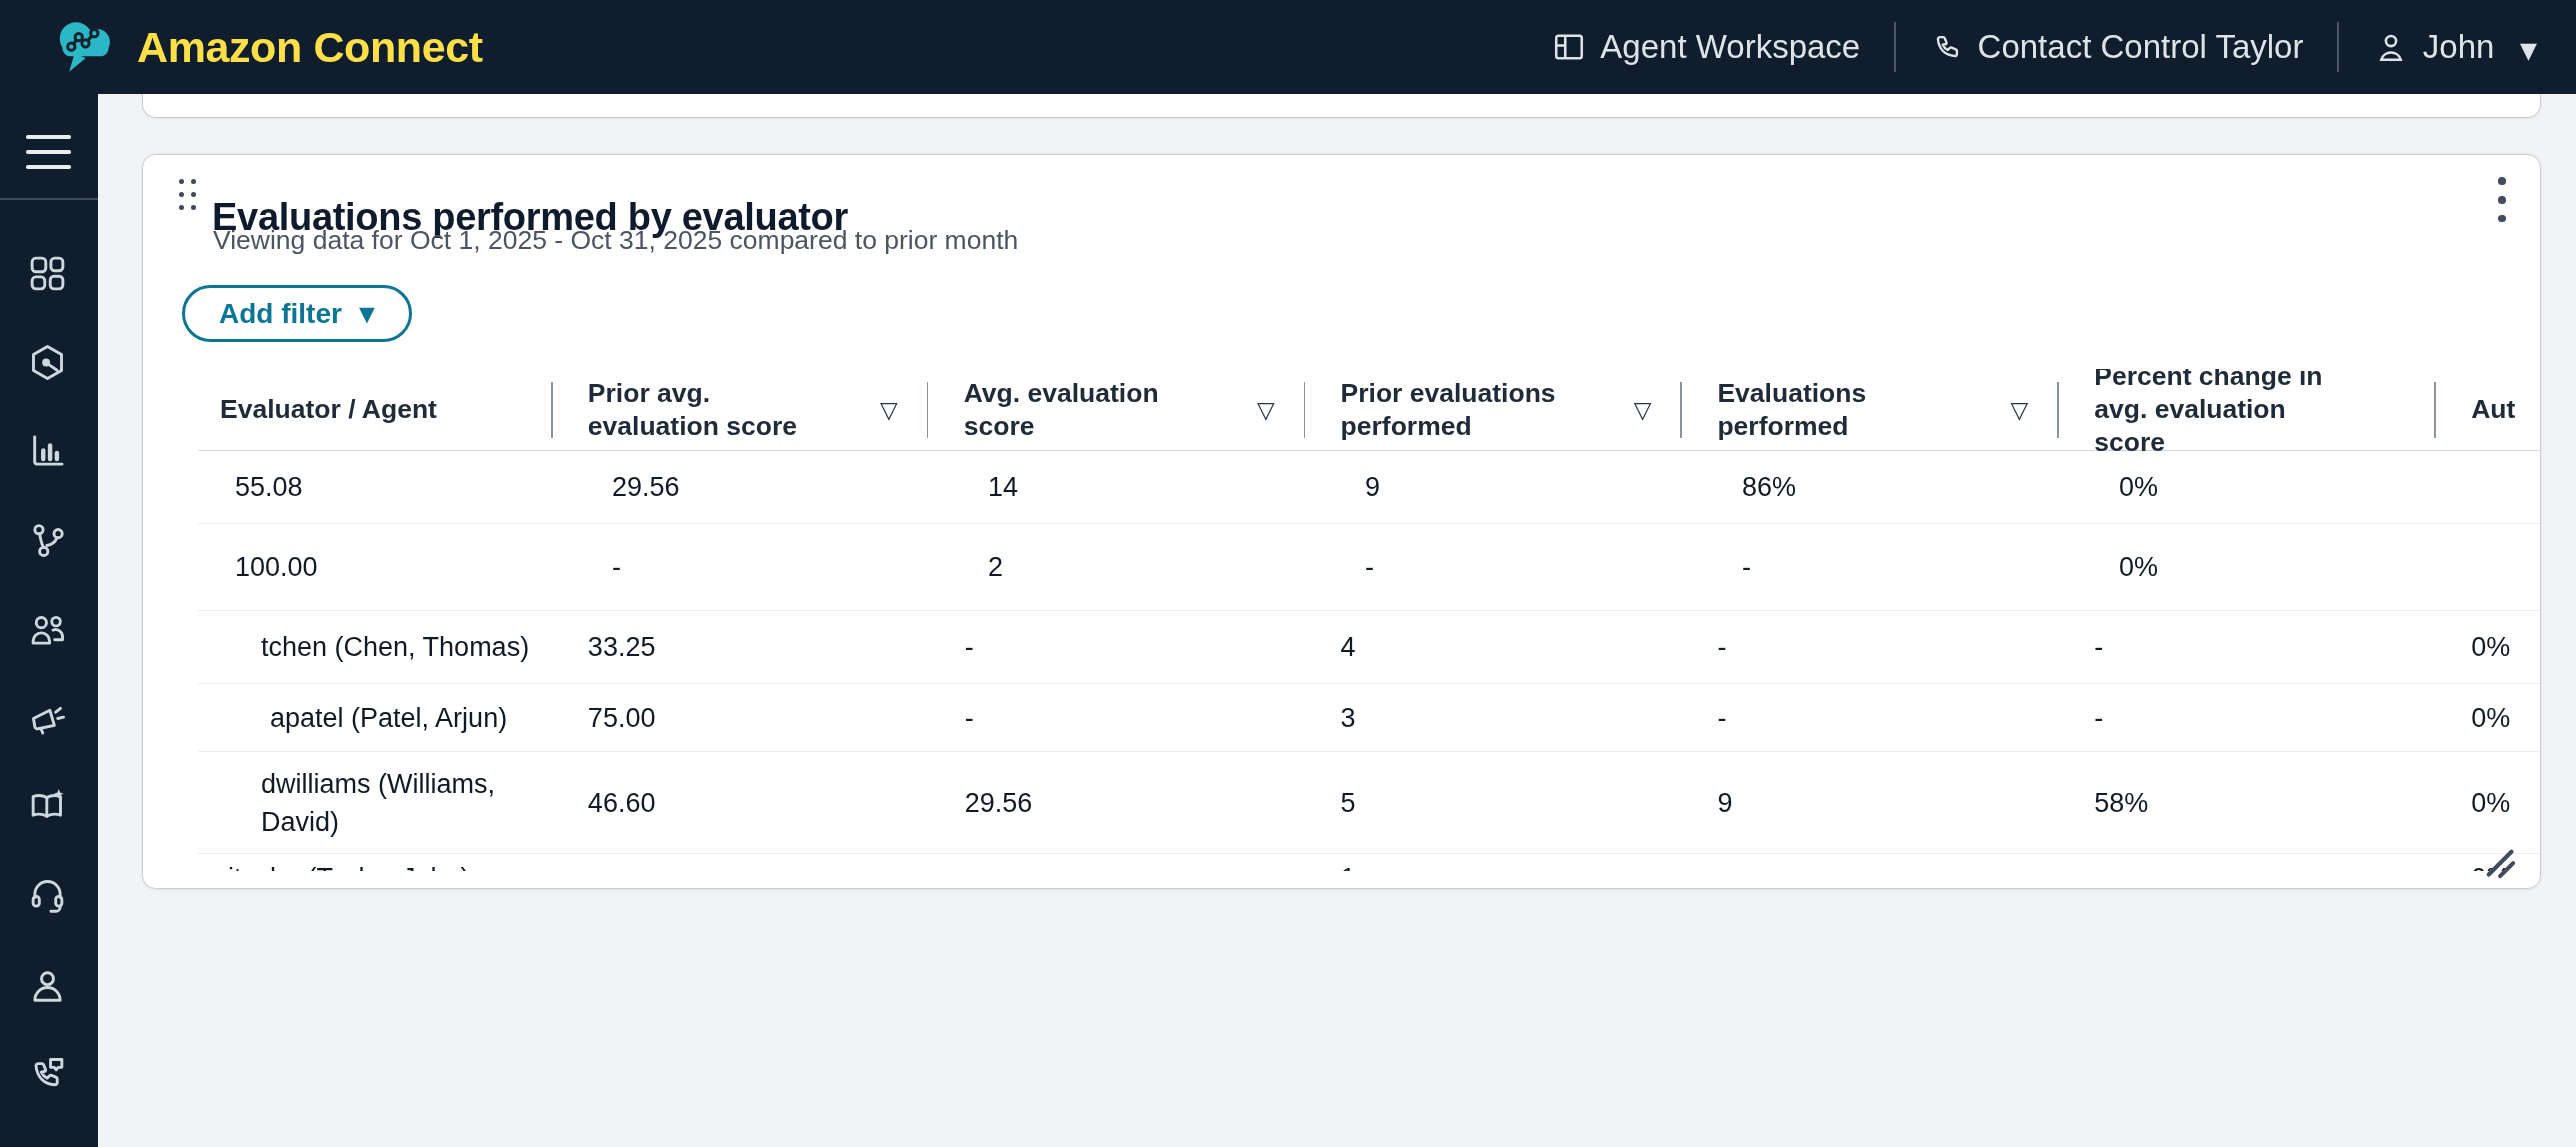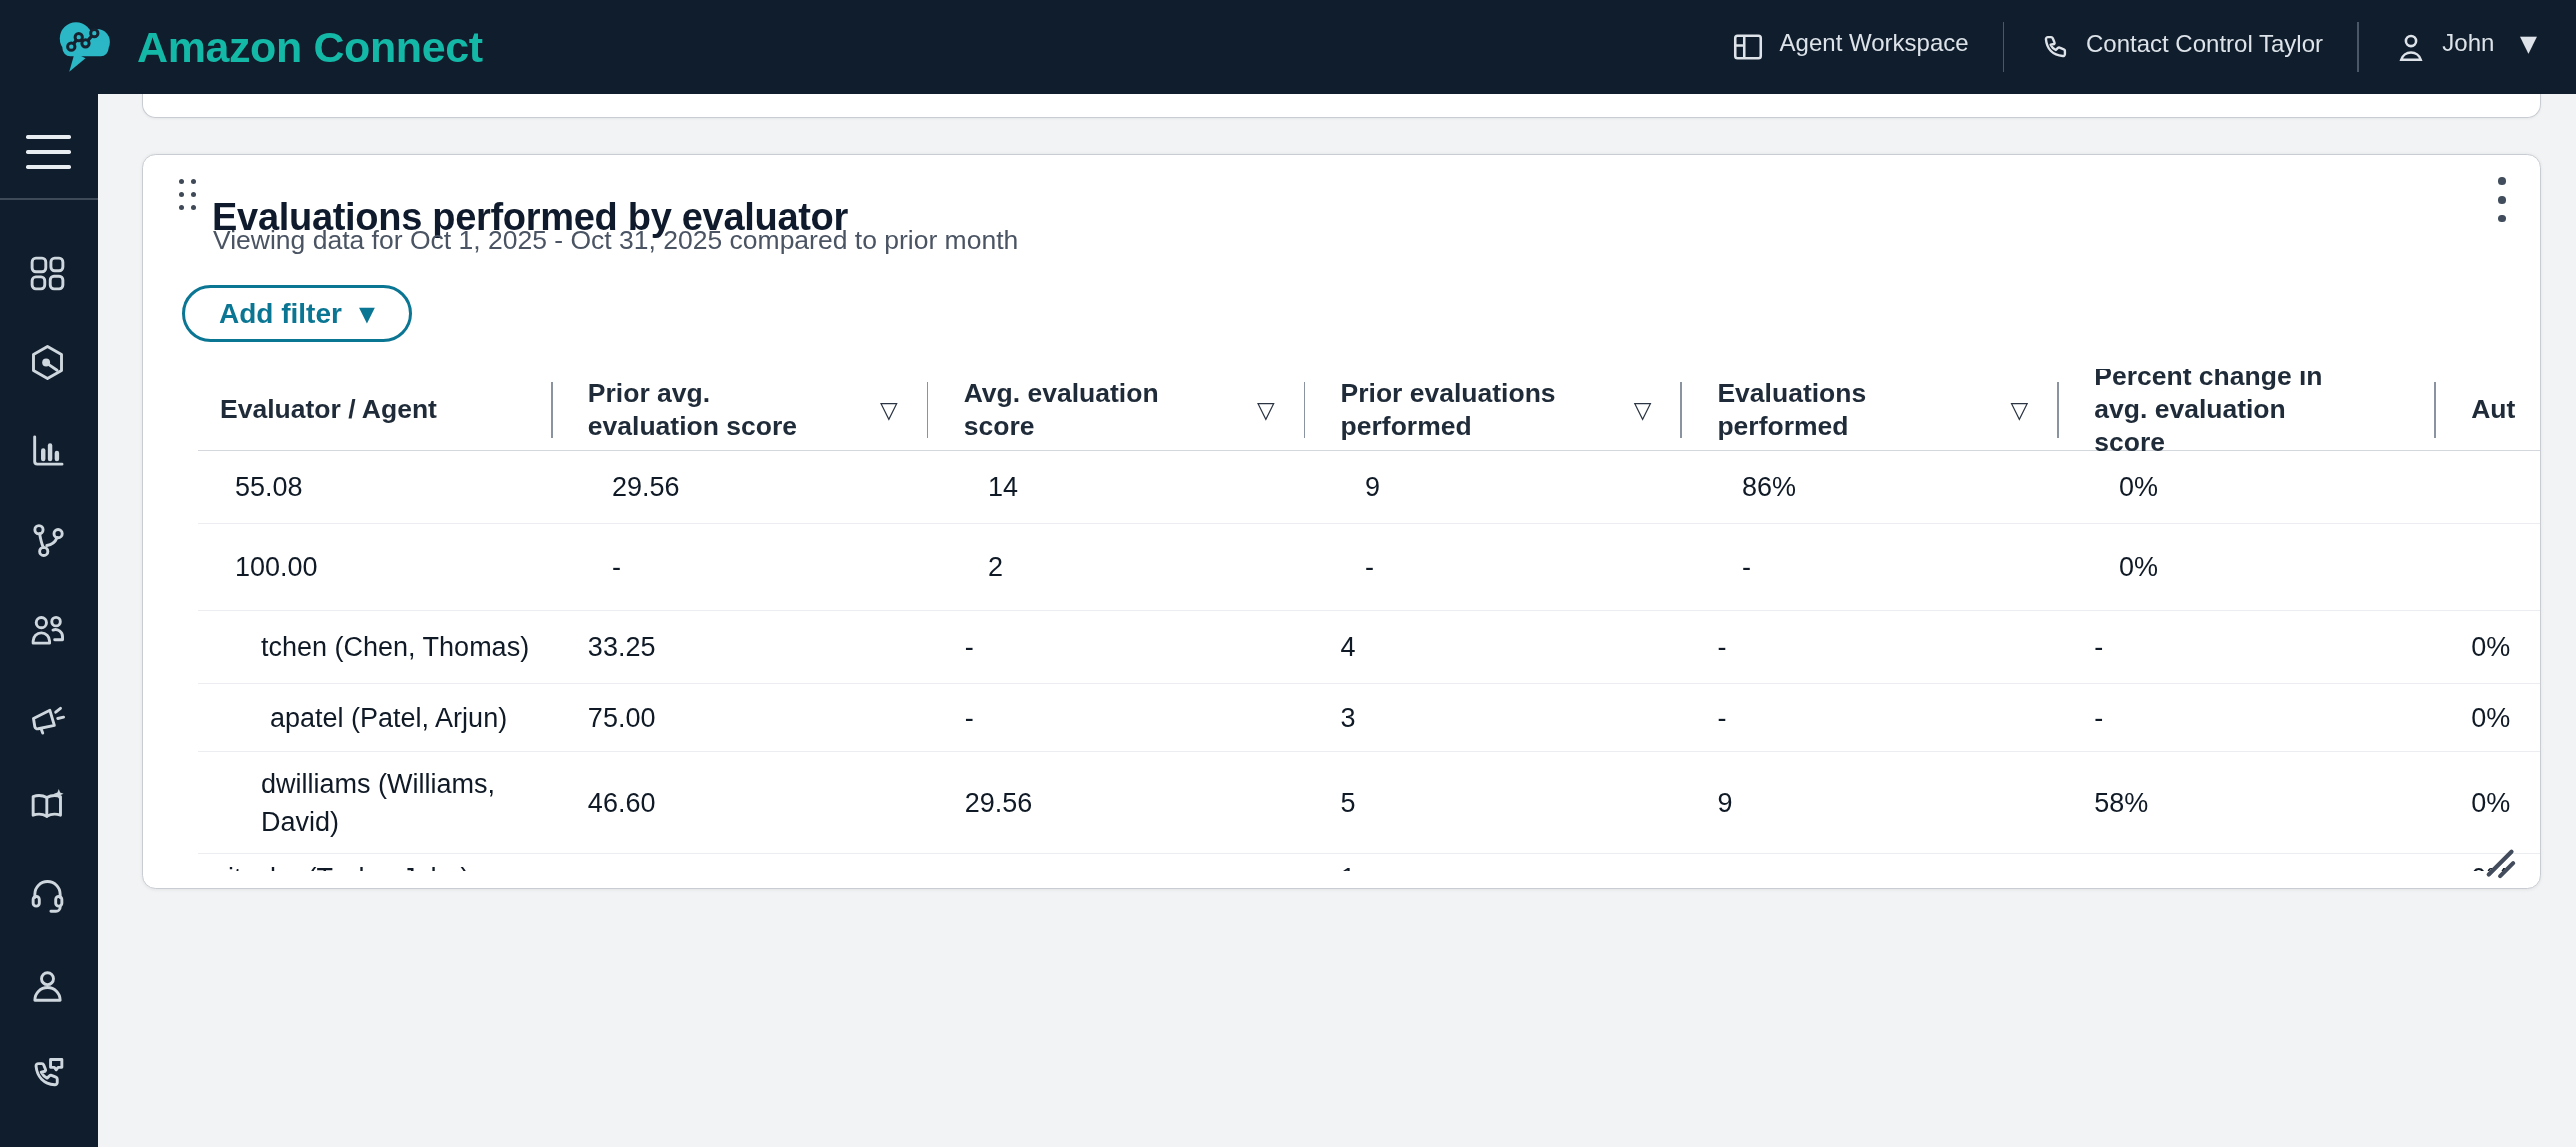--- a/index.html
+++ b/index.html
@@ -1,23 +1,23 @@
 <!DOCTYPE html>
 <html style="font-size:13.7px"><head>
 <meta charset="utf-8">
 <style>
   html,body{margin:0;padding:0;background:#f2f3f4;font-family:"Liberation Sans",sans-serif;}
   .canvas{position:relative;width:2576px;height:1148px;overflow:hidden;background:#f2f3f4;}
 
   
   .topbar{position:absolute;left:0;top:0;width:2576px;height:94px;background:#101d2d;display:flex;align-items:center;z-index:20;}
   .brand{display:flex;align-items:center;gap:19px;margin-left:53px;}
-  .brand-title{color:#14b8a6;font-size:43px;font-weight:bold;letter-spacing:-0.4px;}
+  .brand-title{color:#fde047;font-size:43px;font-weight:bold;letter-spacing:-0.4px;}
   .topnav{margin-left:auto;display:flex;align-items:center;gap:0;padding-right:39px;}
-  .tb-item{display:flex;align-items:flex-start;gap:13.7px;color:#dde3e9;font-size:24px;white-space:nowrap;cursor:pointer;}
+  .tb-item{display:flex;align-items:center;gap:13.7px;color:#dde3e9;font-size:33px;white-space:nowrap;cursor:pointer;}
   .tb-item svg{display:block;}
   .tb-sep{width:1.7px;height:50px;background:#4c5765;margin:0 34px;}
   .caret-down{margin-left:12px;}
   .caret-down::after{content:"▼";font-family:"DejaVu Sans",sans-serif;font-size:22px;color:#dde3e9;}
 
   
   .sidebar{position:absolute;left:0;top:94px;width:98px;height:1053px;background:#101d2d;z-index:10;}
   .hamburger{position:absolute;left:26px;top:41px;width:45px;height:34px;display:flex;flex-direction:column;justify-content:space-between;cursor:pointer;}
   .hamburger span{display:block;height:4.3px;border-radius:1.7px;background:#e8edf1;}
   .side-divider{position:absolute;left:0;top:104px;width:98px;height:1.7px;background:#3f4a59;}

